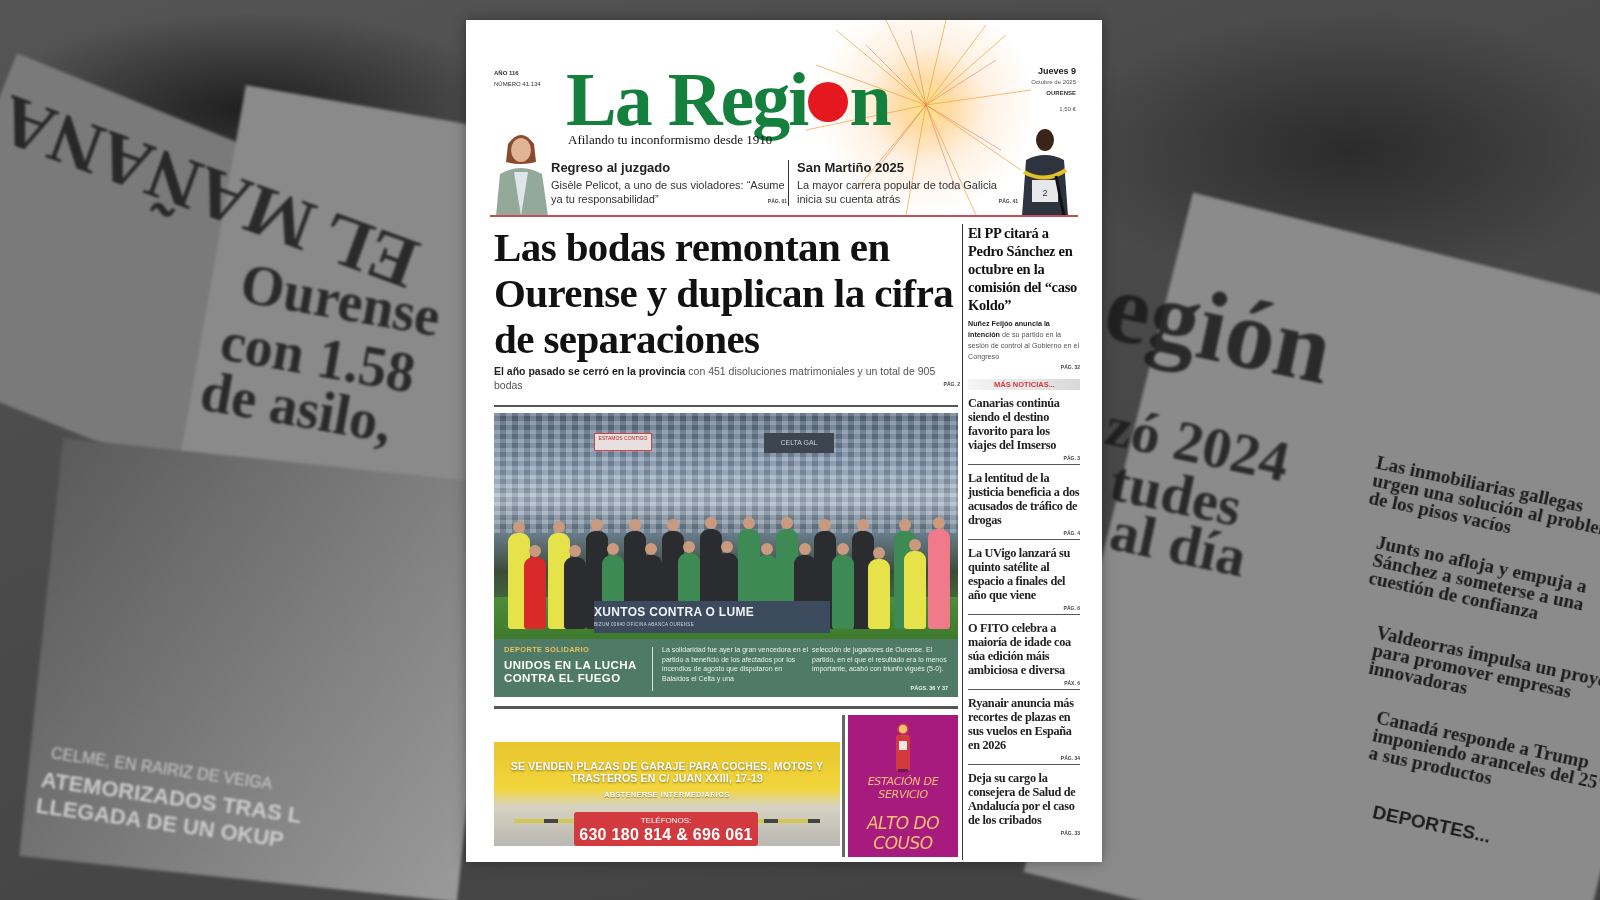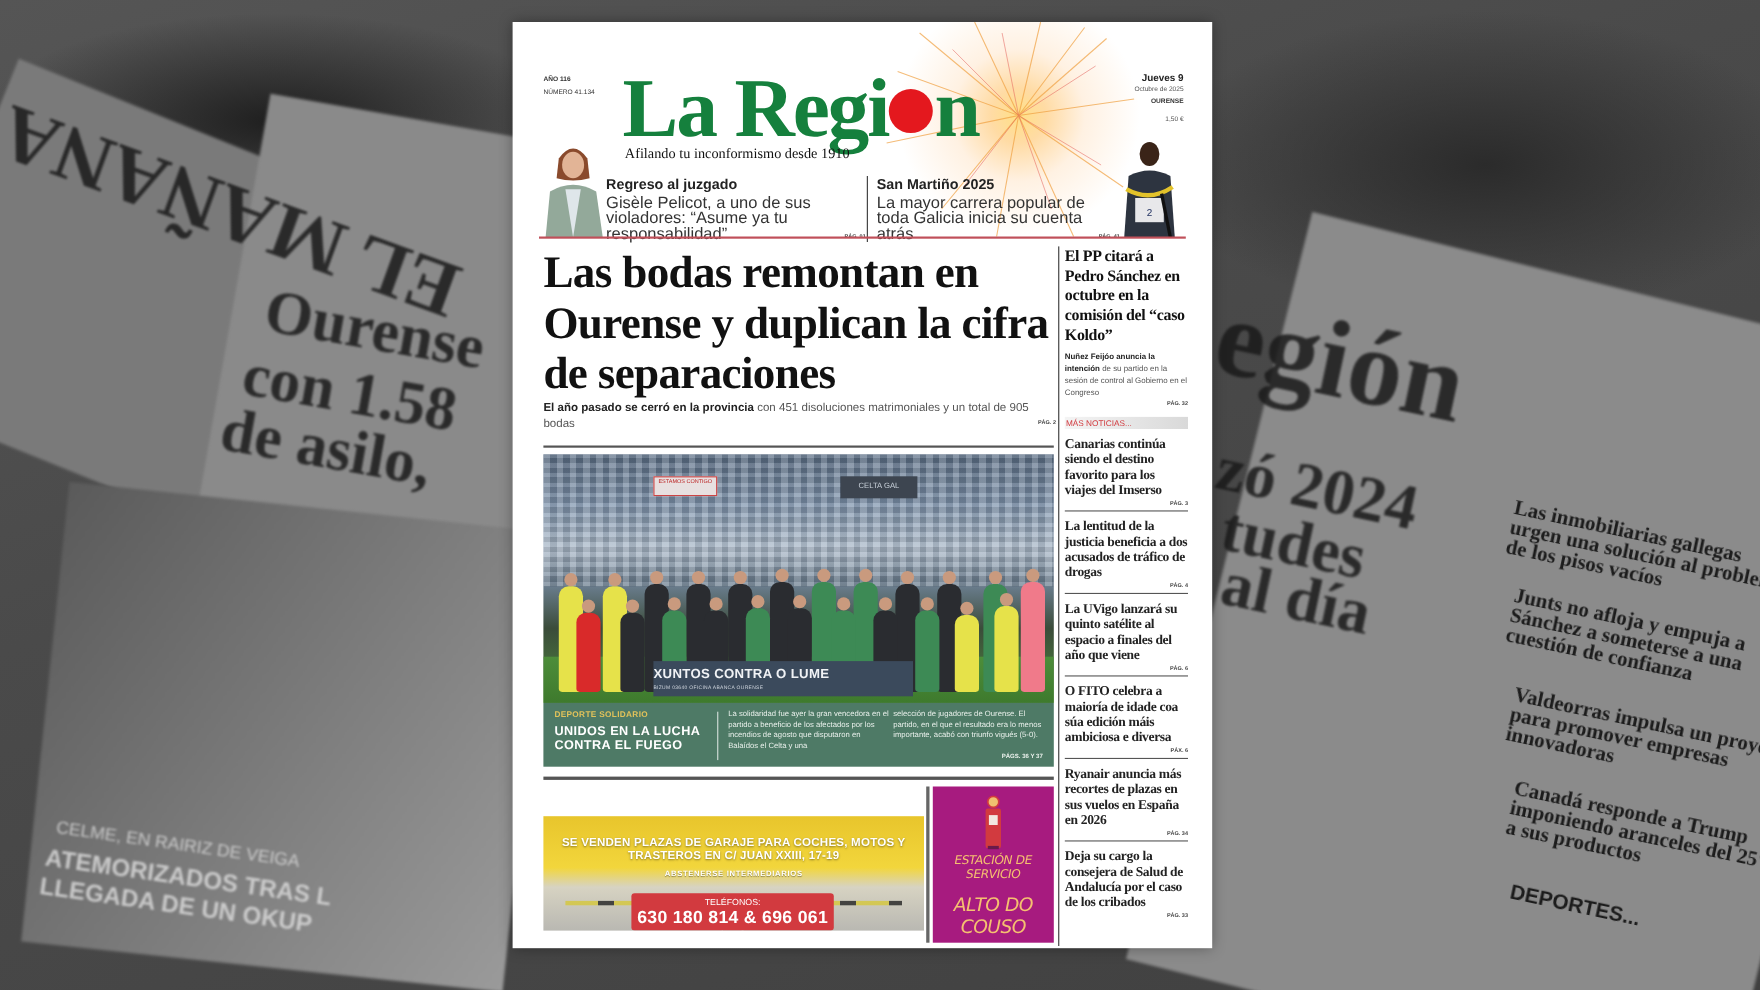--- a/index.html
+++ b/index.html
@@ -77,21 +77,21 @@
     position: absolute; left: 102px; top: 112px; font-family: "Liberation Serif", serif; font-size: 13px; color: #111;
   }
   .teaser-photo-left {
     position: absolute; left: 24px; top: 102px; width: 62px; height: 94px;
   }
   .teaser-photo-right {
     position: absolute; right: 24px; top: 104px; width: 66px; height: 92px;
   }
   .teaser { position: absolute; top: 140px; }
   .teaser h4 { font-size: 13px; font-weight: bold; color: #222; margin-bottom: 3px; }
-  .teaser p { font-size: 15px; color: #333; line-height: 14px; }
+  .teaser p { font-size: 11px; color: #333; line-height: 14px; }
   .teaser .pag { position: absolute; right: 0; bottom: 2px; font-size: 5px; font-weight: bold; color: #444; }
   .teaser-1 { left: 85px; width: 236px; }
   .teaser-2 { left: 322px; width: 230px; border-left: 1.5px solid #333; padding-left: 8px; }
   .red-rule { position: absolute; left: 24px; right: 24px; top: 195px; height: 2px; background: #c0505a; }
 
   .main-head {
     position: absolute; left: 28px; top: 204px; width: 470px;
     font-family: "Liberation Serif", serif; font-weight: bold; font-size: 41px; line-height: 46px; color: #111;
     letter-spacing: -0.6px;
   }
@@ -154,21 +154,21 @@
   .ad-station .pump { position: absolute; left: 44px; top: 8px; width: 22px; height: 50px; }
   .ad-station .s1 { position: absolute; left: 0; right: 0; top: 60px; font-size: 11px; line-height: 13px; font-style: italic; letter-spacing: -0.3px; }
   .ad-station .s2 { position: absolute; left: 0; right: 0; top: 98px; font-size: 17px; line-height: 20px; font-style: italic; letter-spacing: -0.5px; }
 
   
   .col-right { position: absolute; left: 496px; top: 204px; width: 118px; height: 636px; border-left: 1.5px solid #333; padding-left: 5px; }
   .lead-right { font-family: "Liberation Serif", serif; font-weight: bold; font-size: 14.5px; line-height: 18px; color: #111; letter-spacing: -0.3px; }
   .lead-sub { font-size: 7.2px; color: #555; line-height: 11px; margin-top: 4px; position: relative; }
   .lead-sub b { color: #222; }
   .pag-r { font-size: 5px; font-weight: bold; color: #444; text-align: right; }
-  .mas { margin-top: 6px; height: 11px; background: linear-gradient(90deg,#f4f4f4,#d9d9d9); color: #d23a3f; font-size: 7.5px; font-weight: normal; line-height: 11px; padding-left: 1px; }
+  .mas { margin-top: 6px; height: 11px; background: linear-gradient(90deg,#f4f4f4,#d9d9d9); color: #d23a3f; font-size: 7.5px; font-weight: bold; line-height: 11px; padding-left: 1px; text-align: center; }
   .brief { border-bottom: 1.5px solid #555; padding: 6px 0 3px 0; }
   .brief:last-child { border-bottom: none; }
   .brief h5 { font-family: "Liberation Serif", serif; font-weight: bold; font-size: 12.3px; line-height: 14px; color: #222; letter-spacing: -0.3px; }
   .brief .pag-r { margin-top: 3px; }
 </style>
 </head>
 <body>
 
 <div class="bg">
   <div class="bg-paper bg-left-paper"></div>

